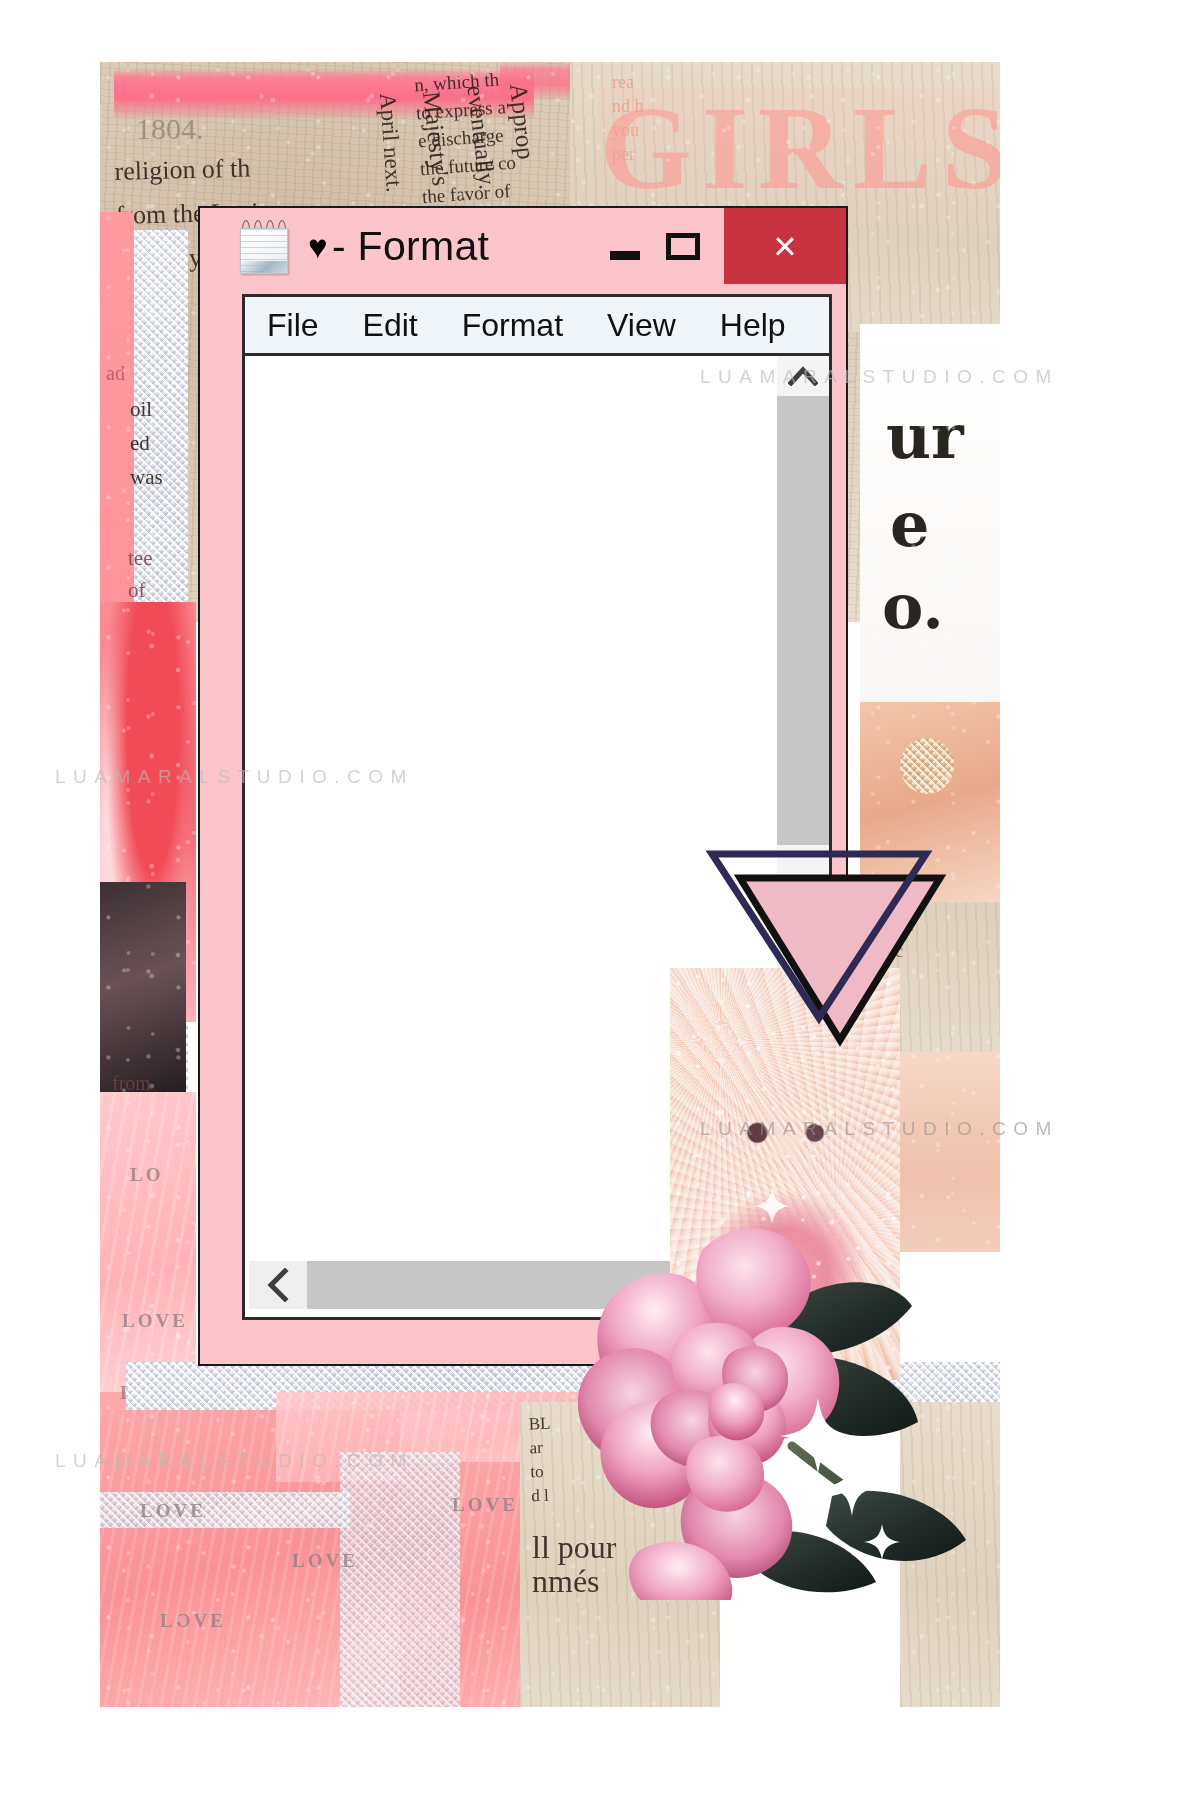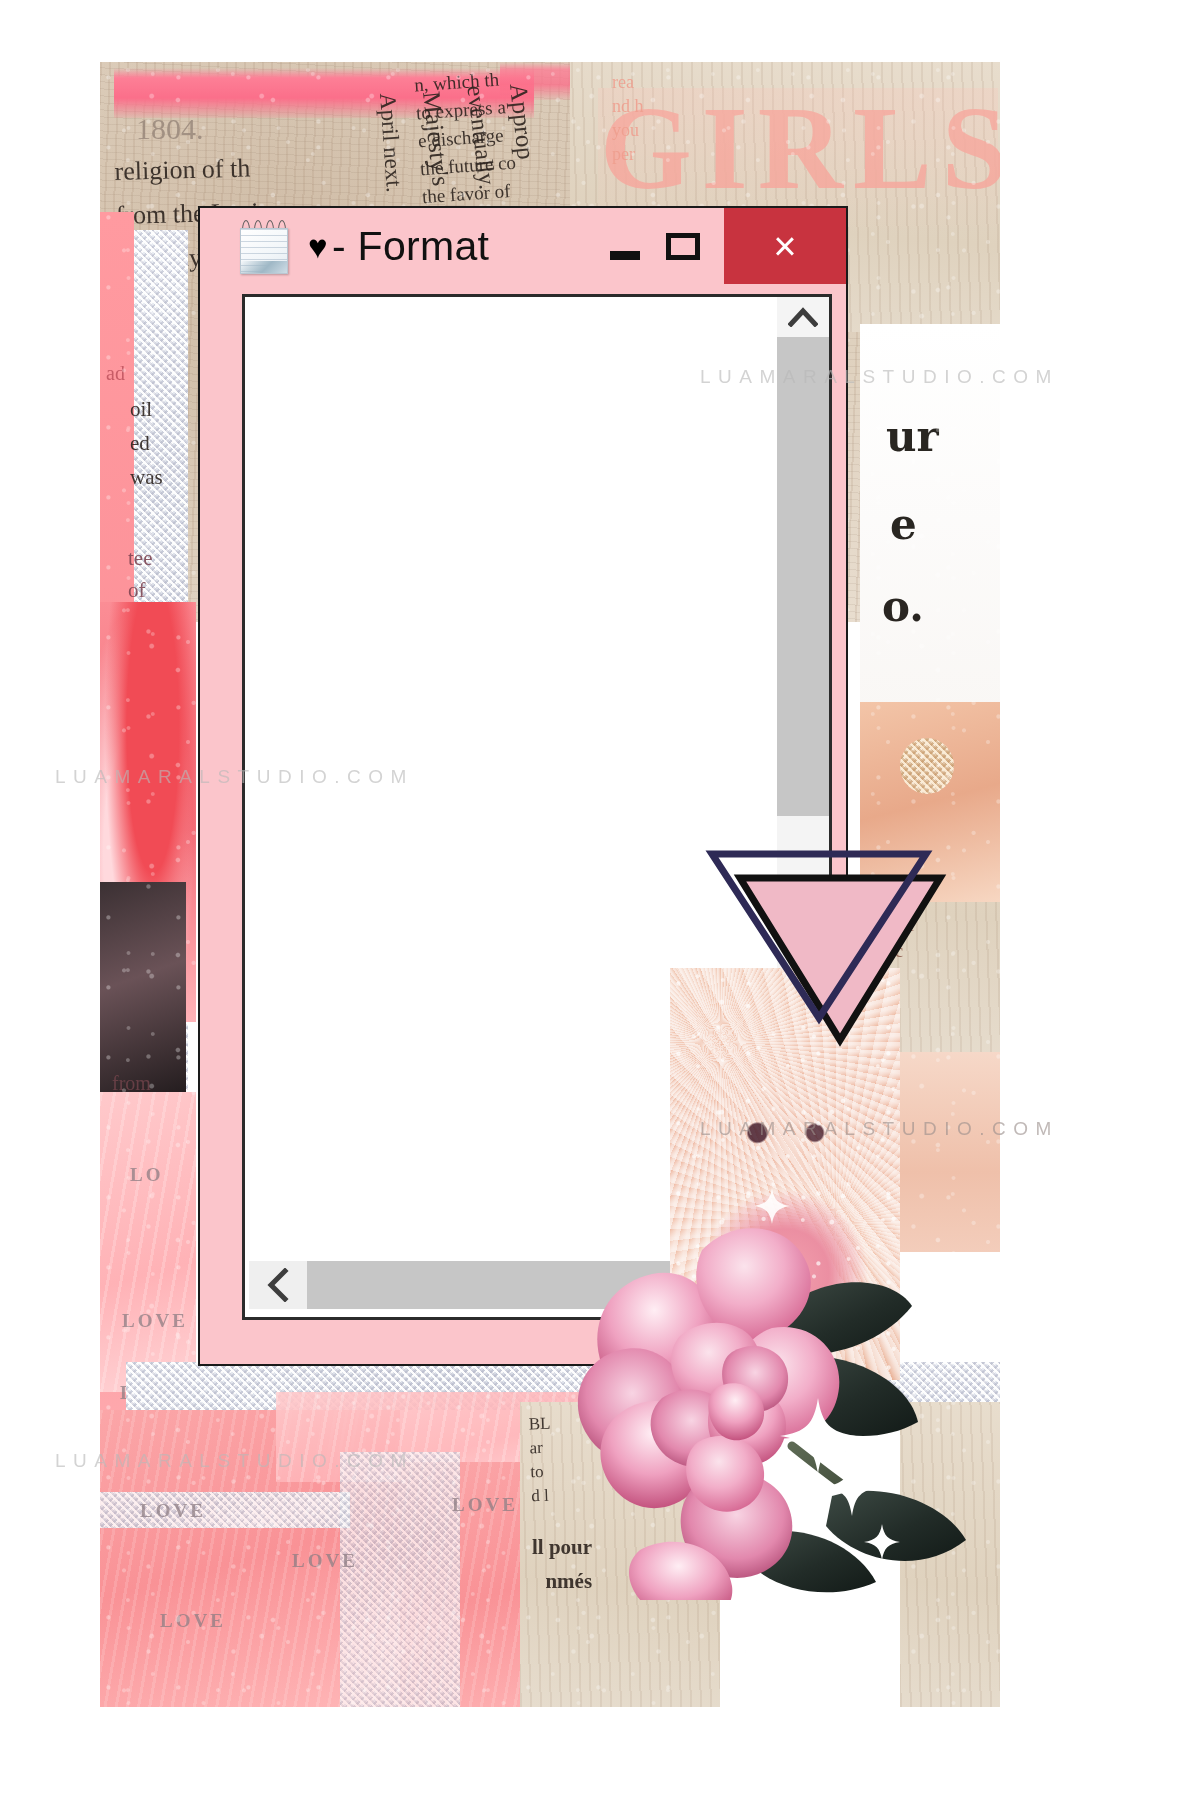--- a/index.html
+++ b/index.html
@@ -74,21 +74,21 @@
   }
 
   .love-tag{
     font-family:"Liberation Serif",serif;font-weight:700;letter-spacing:3px;
     color:#8e7e84;font-size:19px;opacity:.75;
   }
 
   
   .blackletter{
     font-family:"DejaVu Serif",serif;font-weight:700;color:#18140f;
-    font-size:42px;line-height:78px;opacity:.92;
+    font-size:62px;line-height:78px;opacity:.92;
   }
 
   
   .skinphoto{
     background:
       radial-gradient(ellipse 50% 28% at 50% 74%, #f3a0ae 0%, #eb8fa2 38%, rgba(240,170,150,0) 72%),
       radial-gradient(circle at 38% 40%, rgba(70,30,45,.85) 0 9px, rgba(0,0,0,0) 11px),
       radial-gradient(circle at 63% 40%, rgba(70,30,45,.8) 0 8px, rgba(0,0,0,0) 10px),
       repeating-conic-gradient(from 12deg at 22% 18%, rgba(255,255,255,.55) 0 1deg, rgba(255,255,255,0) 3deg),
       repeating-conic-gradient(from 40deg at 72% 62%, rgba(255,255,255,.45) 0 1deg, rgba(255,255,255,0) 4deg),
@@ -274,21 +274,21 @@
     <div class="layer love-tag" style="left:40px;top:1438px;">LOVE</div>
     <div class="layer love-tag" style="left:60px;top:1548px;">LOVE</div>
     <div class="layer love-tag" style="left:352px;top:1432px;">LOVE</div>
     <div class="layer love-tag" style="left:192px;top:1488px;">LOVE</div>
 
     <div class="layer newsprint2" style="left:420px;top:1340px;width:200px;height:305px;"></div>
     <div class="layer oldtext" style="left:430px;top:1350px;font-size:17px;line-height:24px;transform:rotate(-2deg);">BL
 ar
 to
 d l</div>
-    <div class="layer oldtext" style="left:432px;top:1468px;font-size:21px;line-height:34px;font-weight:700;text-align:right;">ll pour
+    <div class="layer oldtext" style="left:432px;top:1468px;font-size:32px;line-height:34px;font-weight:400;">ll pour
 nmés</div>
 
     <div class="layer newsprint2" style="left:760px;top:640px;width:140px;height:350px;"></div>
     <div class="layer" style="left:760px;top:640px;width:140px;height:200px;
          background:linear-gradient(165deg,#f3c5a8,#e8a98a 50%,#f7d7c2);"></div>
     <div class="layer glitter-gold" style="left:800px;top:676px;width:54px;height:56px;border-radius:50%;opacity:.9;"></div>
     <div class="layer oldtext" style="left:790px;top:824px;font-size:19px;line-height:26px;color:#8e5f50;">ree
 our
 .c</div>
     <div class="layer" style="left:760px;top:990px;width:140px;height:200px;
@@ -328,20 +328,27 @@
         </div>
         <div class="btn-max">
           <span class="g"></span>
         </div>
         <div class="btn-close">×</div>
       </div>
     </div>
 
     <div id="clientarea">
 
+      <div id="menubar">
+        <span class="mi">File</span>
+        <span class="mi">Edit</span>
+        <span class="mi">Format</span>
+        <span class="mi">View</span>
+        <span class="mi">Help</span>
+      </div>
 
       <div id="docrow">
         <div id="docpage"></div>
 
         <div id="vscroll">
           <div class="vbtn">
             <svg width="30" height="20" viewBox="0 0 30 20" aria-hidden="true">
               <path d="M3 17 L15 4 L27 17" fill="none" stroke="#3d3d3d" stroke-width="5" stroke-linecap="square" stroke-linejoin="miter"></path>
             </svg>
           </div>

